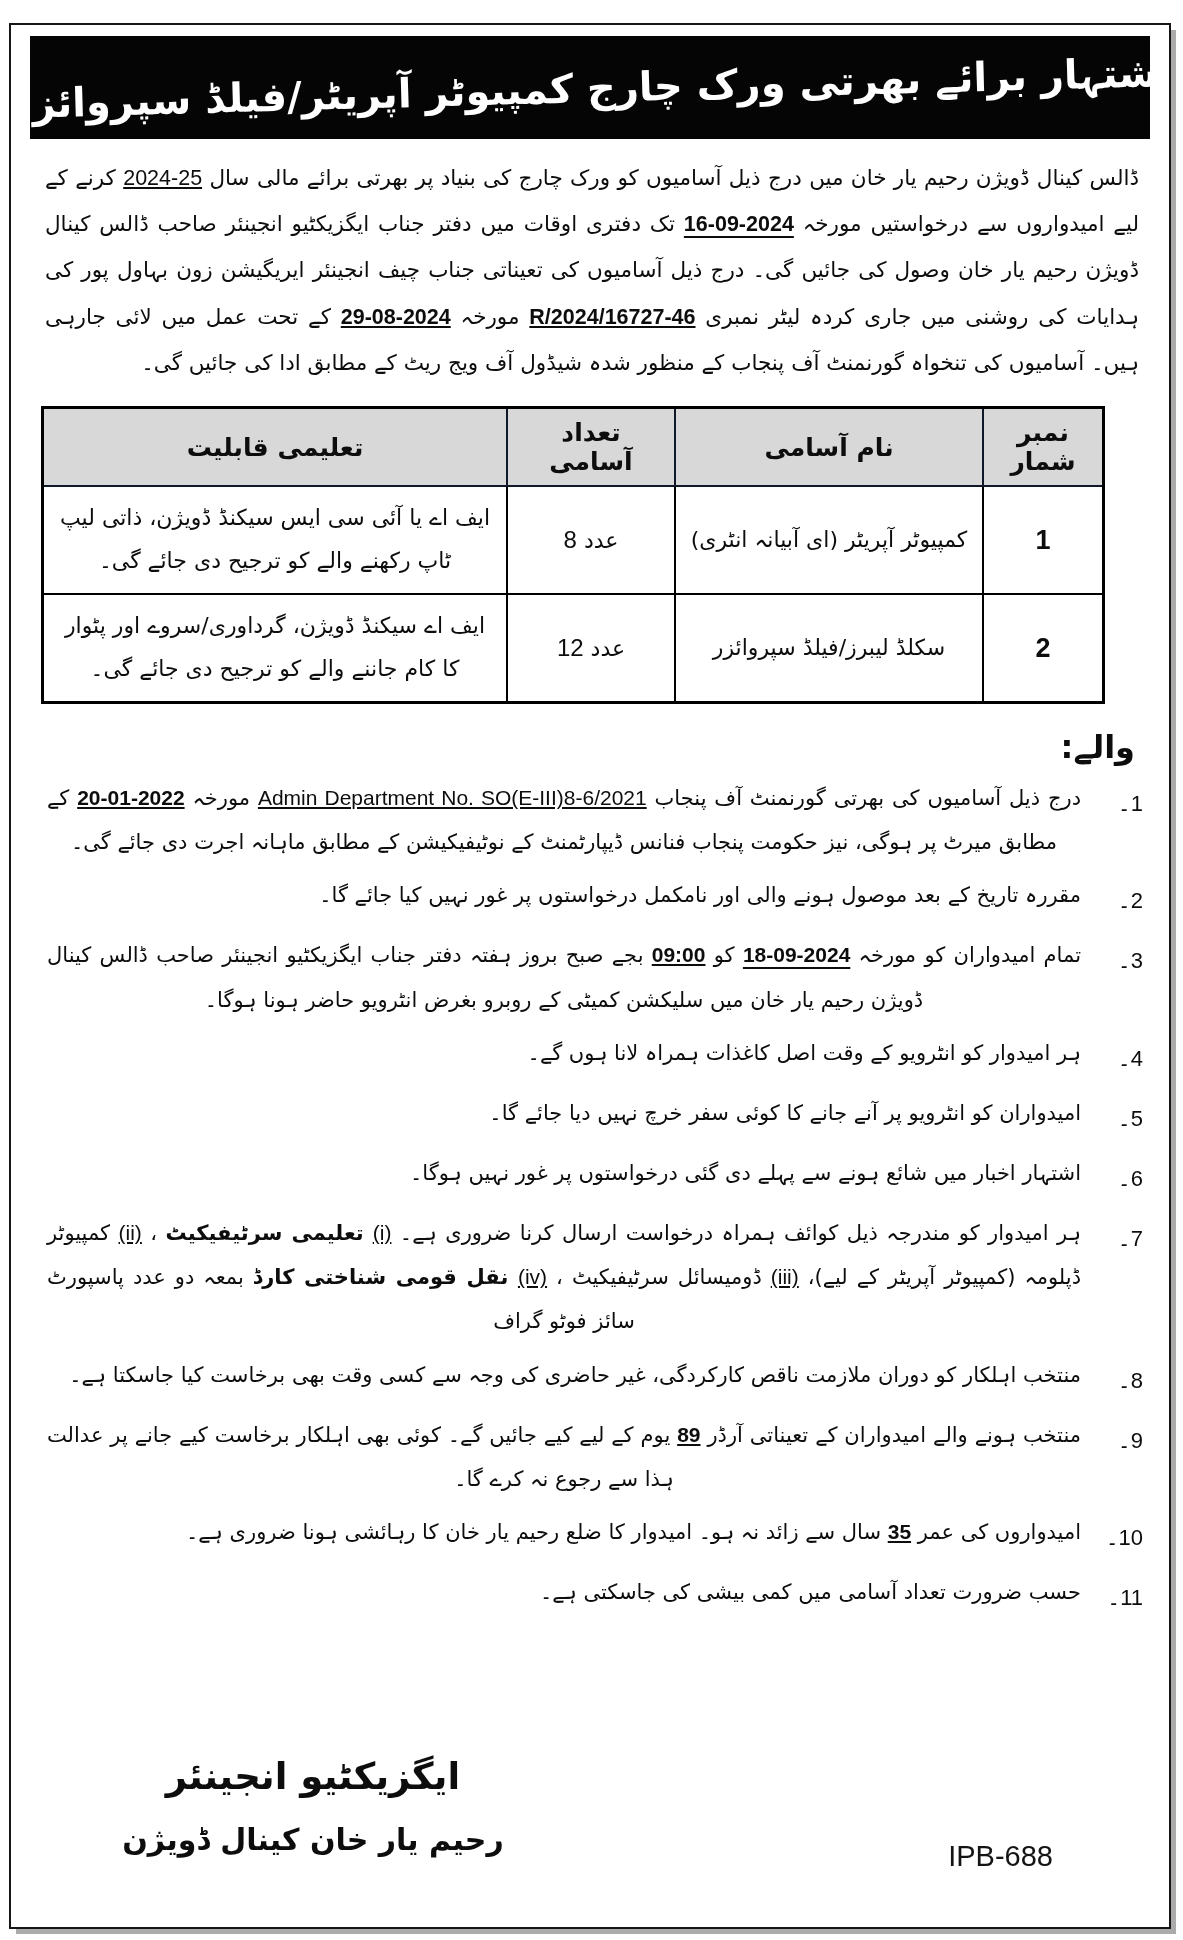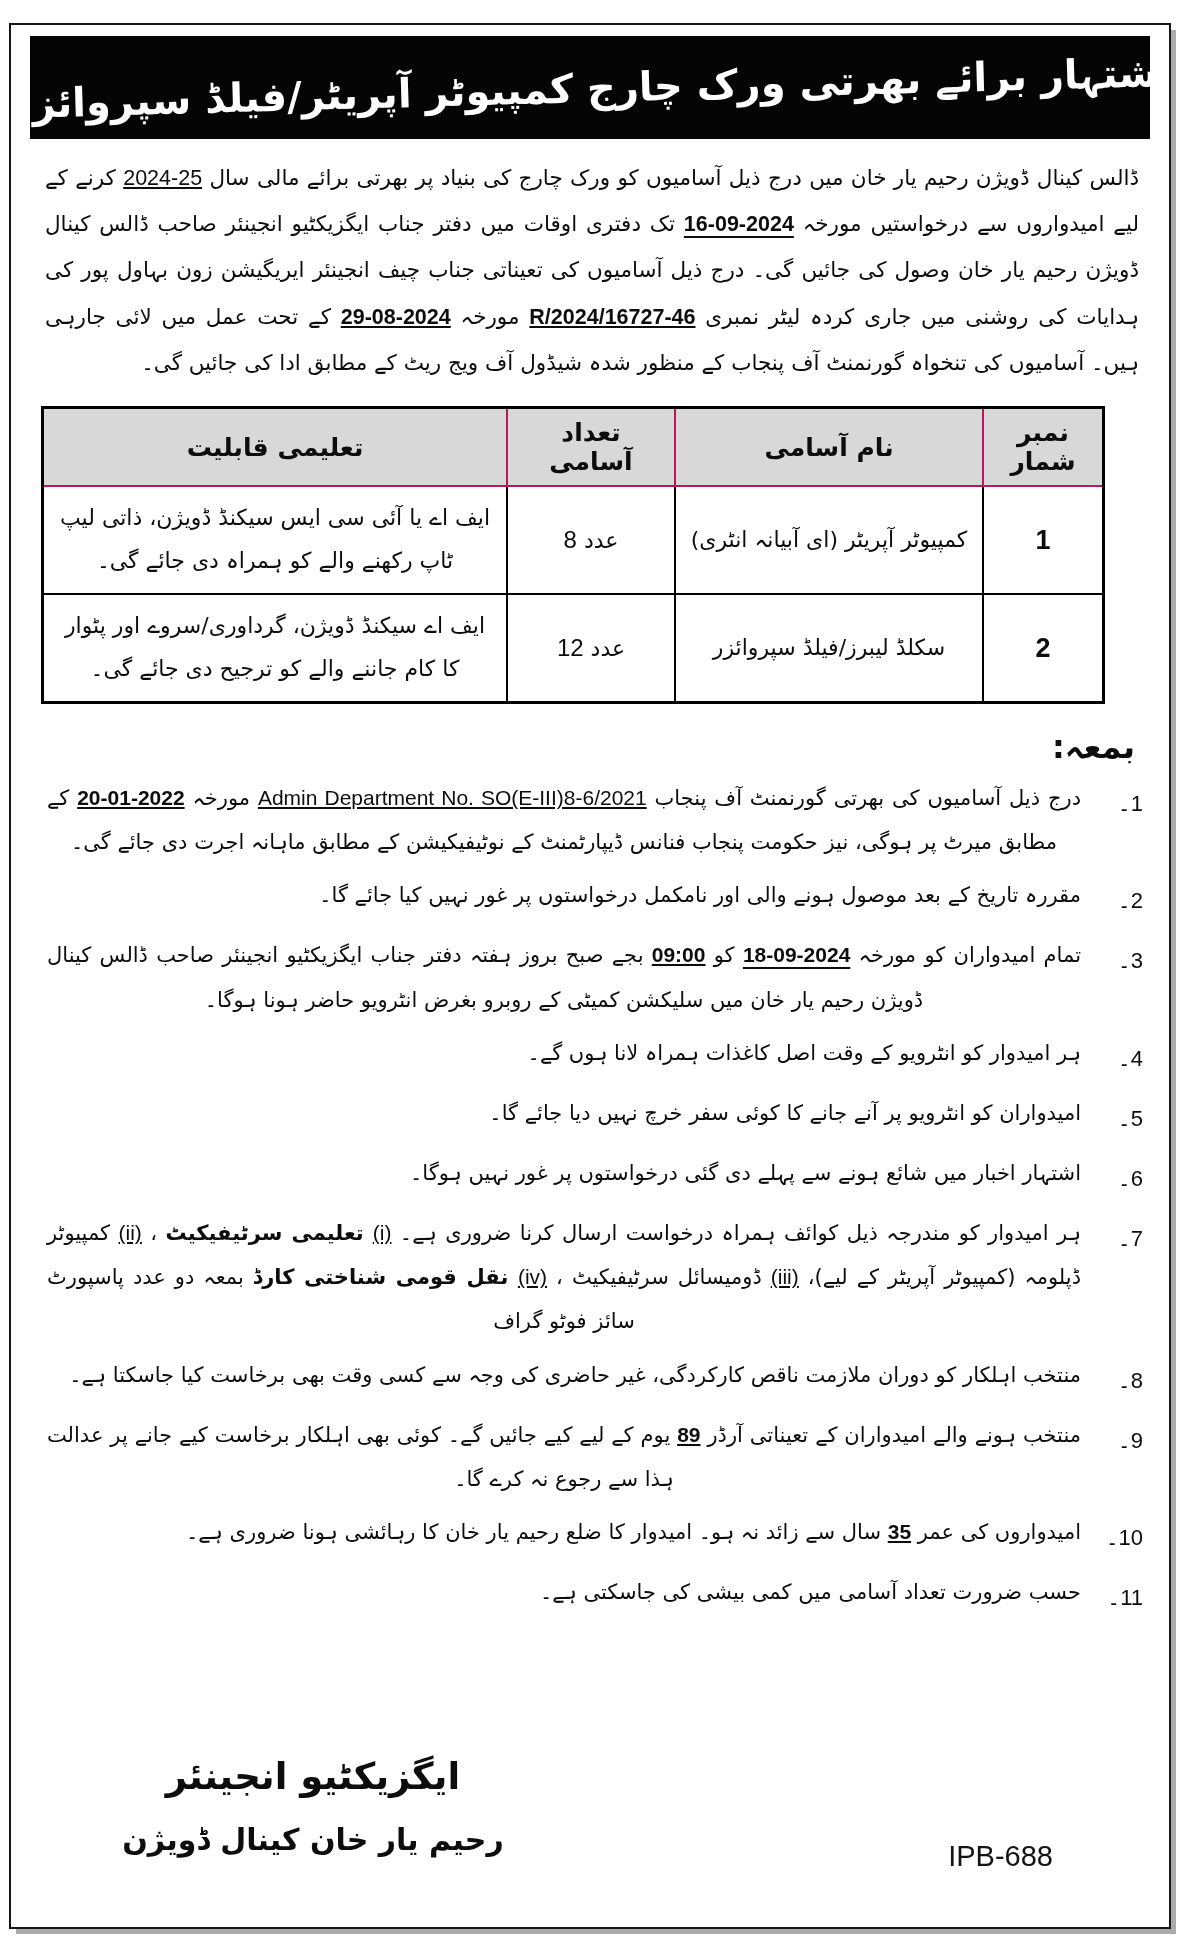--- a/index.html
+++ b/index.html
@@ -22,21 +22,21 @@
   }
   .intro{
     direction:rtl;text-align:justify;margin:16px 30px 0 34px;
     font-size:21.5px;line-height:2.15;
   }
   .posts-table{
     direction:rtl;border-collapse:collapse;margin:20px 64px 0 0;
     width:1020px;border:3px solid #000;table-layout:fixed;
   }
   .posts-table th{
-    background:#d8d8d8;border:2px solid #be185d;height:68px;
+    background:#d8d8d8;border:2px solid #0f172a;height:68px;
     font-size:25px;font-weight:bold;padding:4px 8px;text-align:center;
   }
   .posts-table td{
     border:2px solid #000;font-size:22px;text-align:center;
     padding:10px 12px;height:86px;vertical-align:middle;line-height:1.95;
   }
   .col-serial{width:102px;}
   td.col-serial{font-family:"Liberation Sans",sans-serif;font-size:27px;font-weight:bold;}
   .col-post{width:290px;}
   .col-count{width:150px;}
@@ -91,32 +91,32 @@
         <th class="col-post">نام آسامی</th>
         <th class="col-count">تعداد آسامی</th>
         <th class="col-qual">تعلیمی قابلیت</th>
       </tr>
     </thead>
     <tbody id="table-body">
         <tr>
           <td class="col-serial">1</td>
           <td class="col-post">کمپیوٹر آپریٹر (ای آبیانہ انٹری)</td>
           <td class="col-count"><span>عدد</span>&nbsp;<span class="count-num">8</span></td>
-          <td class="col-qual">ایف اے یا آئی سی ایس سیکنڈ ڈویژن، ذاتی لیپ ٹاپ رکھنے والے کو ہمراہ دی جائے گی۔</td>
+          <td class="col-qual">ایف اے یا آئی سی ایس سیکنڈ ڈویژن، ذاتی لیپ ٹاپ رکھنے والے کو ترجیح دی جائے گی۔</td>
         </tr>
         <tr>
           <td class="col-serial">2</td>
           <td class="col-post">سکلڈ لیبرز/فیلڈ سپروائزر</td>
           <td class="col-count"><span>عدد</span>&nbsp;<span class="count-num">12</span></td>
           <td class="col-qual">ایف اے سیکنڈ ڈویژن، گرداوری/سروے اور پٹوار کا کام جاننے والے کو ترجیح دی جائے گی۔</td>
         </tr>
       </tbody>
   </table>
 
-  <h2 class="cond-heading">بمعہ:</h2>
+  <h2 class="cond-heading">والے:</h2>
 
   <div class="conditions" id="conditions-list">
       <div class="cond-item">
         <div class="cond-num">1۔</div>
         <div class="cond-text center-last"><span>درج ذیل آسامیوں کی بھرتی گورنمنٹ آف پنجاب </span><span class="seg-en">Admin Department No. SO(E-III)8-6/2021</span><span> مورخہ </span><span class="seg-b seg-en">20-01-2022</span><span> کے مطابق میرٹ پر ہوگی، نیز حکومت پنجاب فنانس ڈیپارٹمنٹ کے نوٹیفیکیشن کے مطابق ماہانہ اجرت دی جائے گی۔</span></div>
       </div>
       <div class="cond-item">
         <div class="cond-num">2۔</div>
         <div class="cond-text"><span>مقررہ تاریخ کے بعد موصول ہونے والی اور نامکمل درخواستوں پر غور نہیں کیا جائے گا۔</span></div>
       </div>

